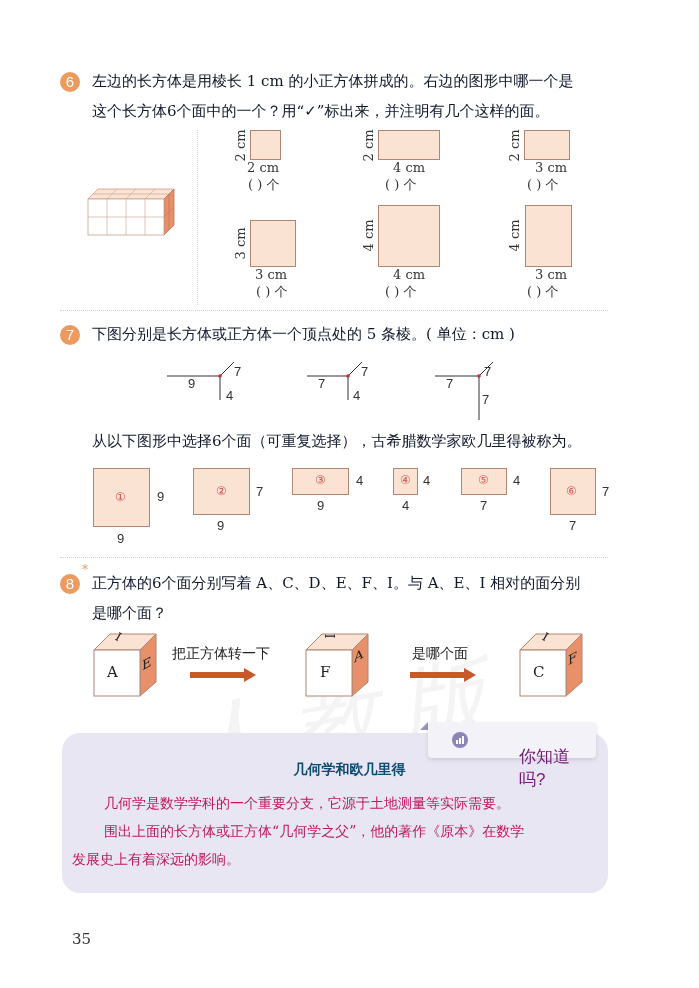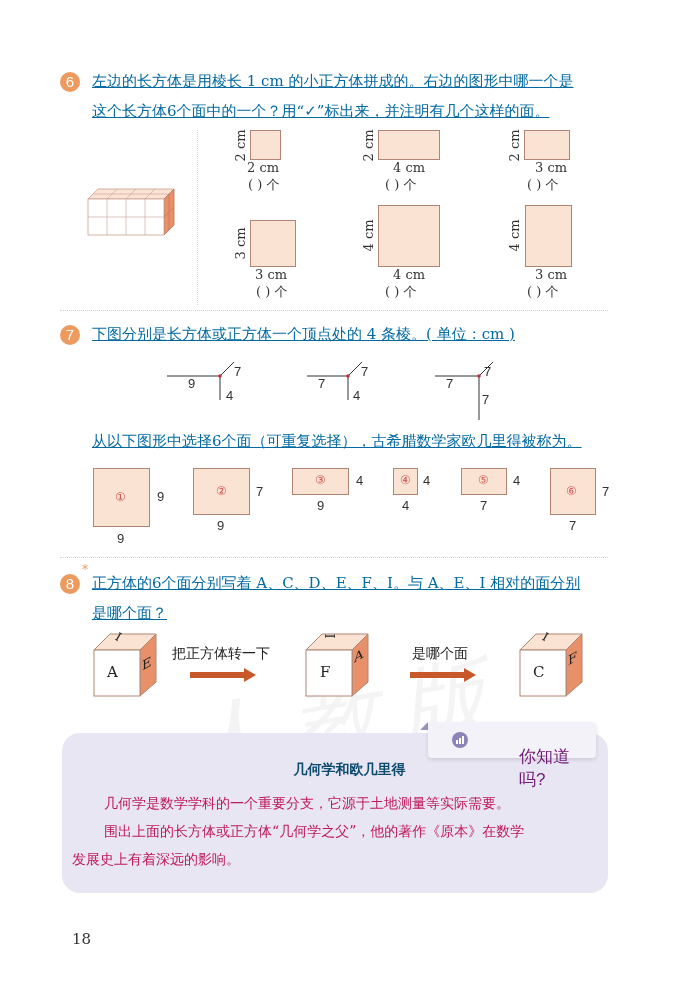--- a/index.html
+++ b/index.html
@@ -1,21 +1,21 @@
 <!DOCTYPE html>
 <html><head>
 <meta charset="utf-8">
 <style>
   * { box-sizing: border-box; margin: 0; padding: 0; }
   body { width: 699px; height: 988px; background: #ffffff; position: relative; overflow: hidden;
          font-family: "DejaVu Serif", "Liberation Serif", serif; color: #222; }
   .abs { position: absolute; }
   .num-badge { position: absolute; width: 20px; height: 20px; border-radius: 50%; background: #ec9a5e;
                color: #fff; font-family: "Liberation Sans", sans-serif; font-size: 15px; line-height: 20px; text-align: center; }
-  .qtext { position: absolute; font-size: 15px; line-height: 30px; color: #0369a1; white-space: nowrap; text-decoration: underline; }
+  .qtext { position: absolute; font-size: 15px; line-height: 30px; color: #0f172a; white-space: nowrap; }
   .face { position: absolute; background: #fbe3d3; border: 1.2px solid #b08573; }
   .lbl { position: absolute; font-size: 13px; color: #333; white-space: nowrap; }
   .vlbl { position: absolute; font-size: 13px; color: #333; white-space: nowrap; transform: rotate(-90deg); transform-origin: center; }
   .cnt { position: absolute; font-size: 13px; color: #333; white-space: nowrap; }
   .sep-h { position: absolute; height: 0; border-top: 1.5px dotted #ddd0c6; }
   .sep-v { position: absolute; width: 0; border-left: 1.5px dotted #ddd0c6; }
   .sans { font-family: "Liberation Sans", sans-serif; }
   .circ { position: absolute; font-size: 12px; color: #d05050; }
   .info-box { position: absolute; left: 62px; top: 733px; width: 546px; height: 160px; background: #e9e6f3; border-radius: 18px; }
   .info-tab { position: absolute; left: 428px; top: 722px; width: 168px; height: 36px; background: #f4f2f9;
@@ -83,21 +83,21 @@
 <div class="cnt" style="left:385px;top:283px;">(    ) 个</div>
 
 <div class="face" style="left:525px;top:205px;width:47px;height:62px;"></div>
 <div class="vlbl" style="left:498px;top:228px;">4 cm</div>
 <div class="lbl" style="left:535px;top:267px;">3 cm</div>
 <div class="cnt" style="left:527px;top:283px;">(    ) 个</div>
 
 <div class="sep-h" style="left:60px;top:310px;width:548px;"></div>
 
 <div class="num-badge" style="left:60px;top:325px;">7</div>
-<div class="qtext" style="left:92px;top:319px;">下图分别是长方体或正方体一个顶点处的 4 条棱。( 单位：cm )</div>
+<div class="qtext" style="left:92px;top:319px;">下图分别是长方体或正方体一个顶点处的 5 条棱。( 单位：cm )</div>
 
 <svg class="abs" style="left:160px;top:358px;" width="100" height="50">
   <line x1="7" y1="18" x2="60" y2="18" stroke="#333" stroke-width="1"></line>
   <line x1="60" y1="18" x2="60" y2="42" stroke="#333" stroke-width="1"></line>
   <line x1="60" y1="18" x2="74" y2="4" stroke="#333" stroke-width="1"></line>
   <circle cx="60" cy="18" r="1.8" fill="#c03040"></circle>
 </svg>
 <div class="lbl sans" style="left:188px;top:376px;">9</div>
 <div class="lbl sans" style="left:234px;top:364px;">7</div>
 <div class="lbl sans" style="left:226px;top:388px;">4</div>
@@ -210,13 +210,13 @@
         <rect x="10" y="4" width="2" height="8" fill="#fff"></rect>
       </svg>
   </span>
   <span class="abs sans" style="left:48px;top:23px;font-size:17px;color:#701a75;margin-left:43px;">你知道吗?</span>
 </div>
 <div class="info-title">几何学和欧几里得</div>
 <div class="info-p" style="left:104px;top:788px;">几何学是数学学科的一个重要分支，它源于土地测量等实际需要。</div>
 <div class="info-p" style="left:104px;top:816px;">围出上面的长方体或正方体“几何学之父”，他的著作《原本》在数学</div>
 <div class="info-p" style="left:72px;top:844px;">发展史上有着深远的影响。</div>
 
-<div class="page-num">18</div>
+<div class="page-num">35</div>
 
 </body></html>

